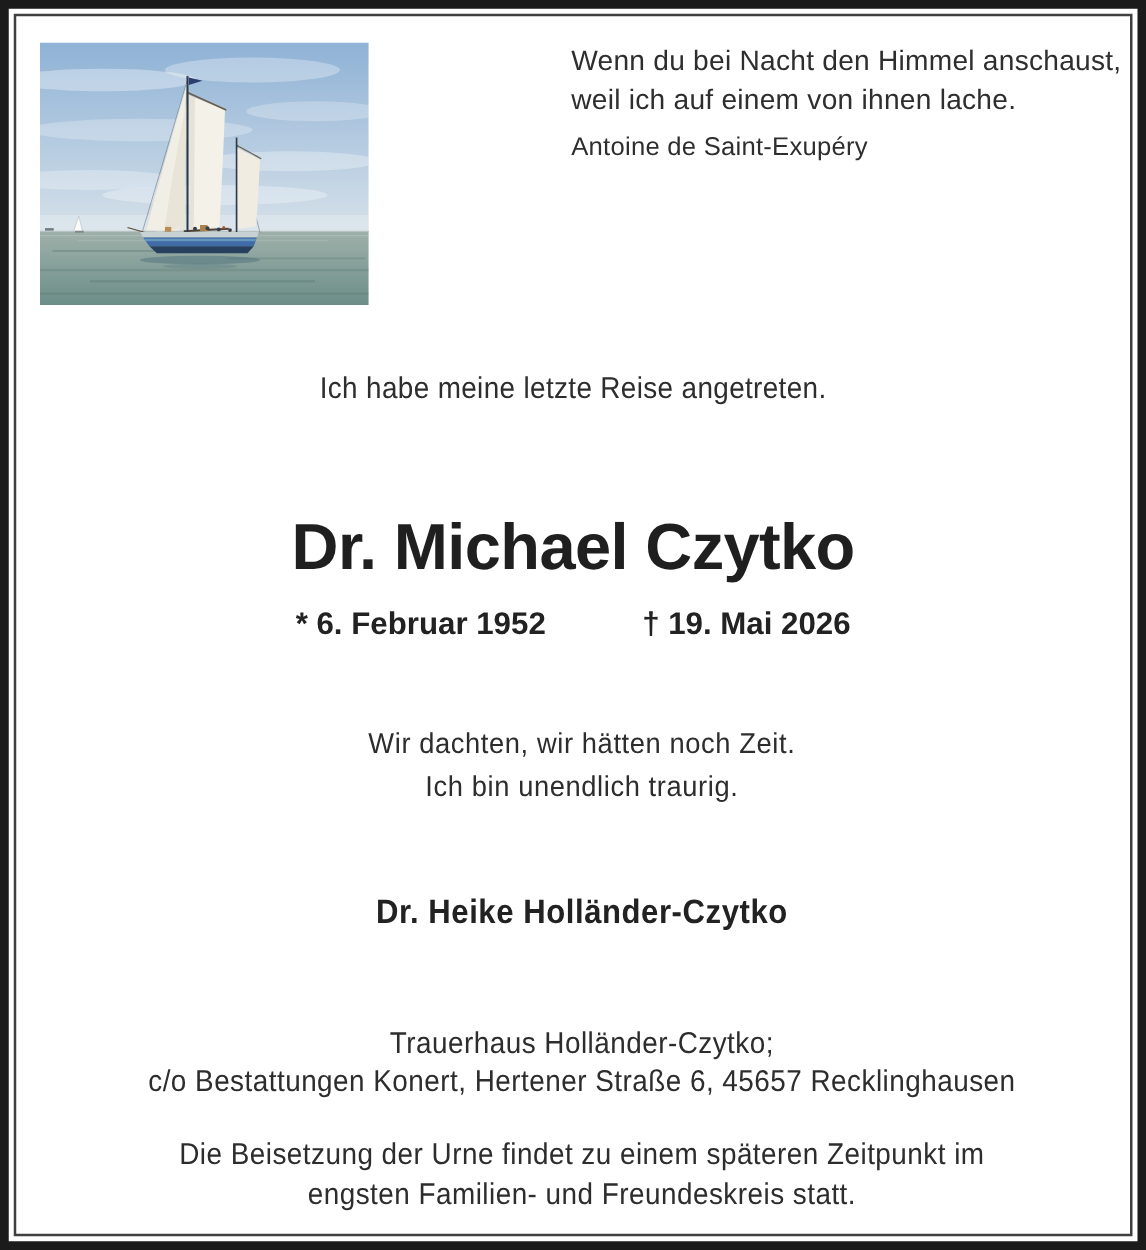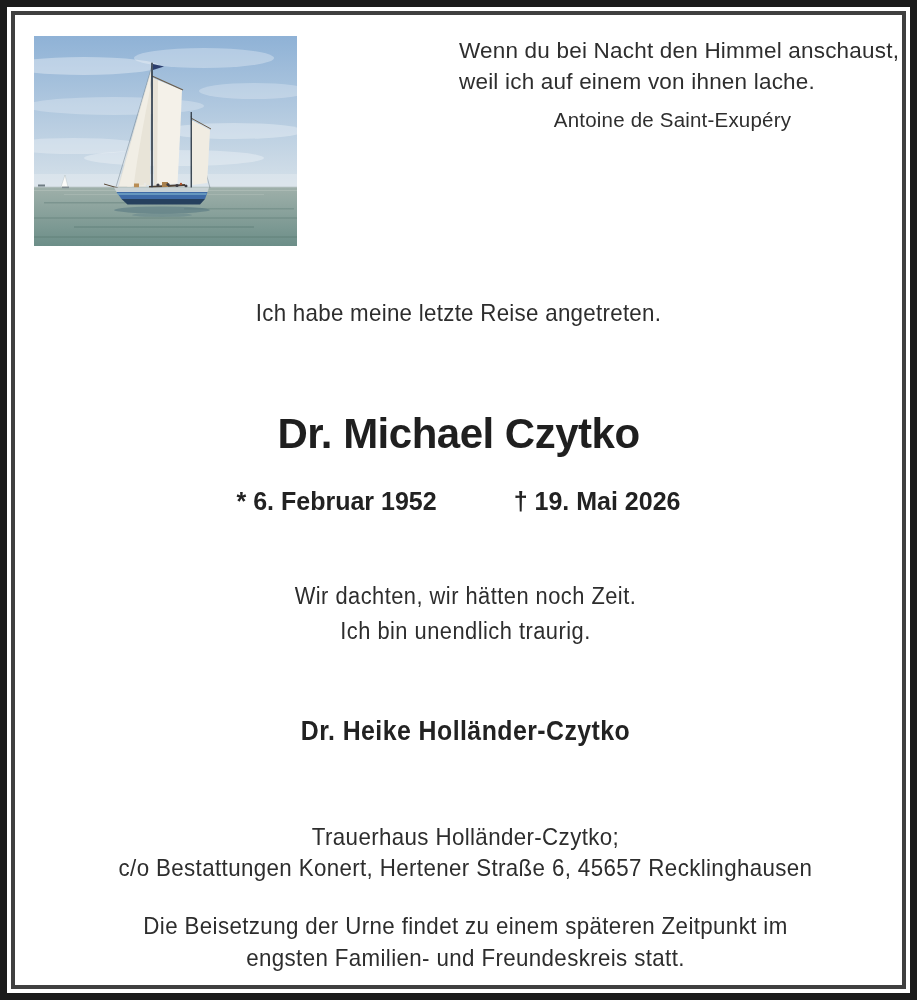--- a/index.html
+++ b/index.html
@@ -4,37 +4,37 @@
 <style>
   html,body { margin:0; padding:0; background:#ffffff; }
   .page {
     position:relative; width:917px; height:1000px; box-sizing:border-box;
     background:#1b1b1b; padding:7px;
     font-family:"Liberation Sans", sans-serif; color:#2d2d2d;
   }
   .gap { width:100%; height:100%; box-sizing:border-box; background:#ffffff; padding:4px; }
   .inner {
     width:100%; height:100%; box-sizing:border-box; position:relative;
-    border:4px solid #404040; background:#ffffff; overflow:hidden;
+    border:2px solid #404040; background:#ffffff; overflow:hidden;
   }
   .abs { position:absolute; }
   .photo { left:19px; top:21px; width:263px; height:210px; }
   .quote {
     left:444px; top:20px; width:427px;
     font-size:22.5px; line-height:31px; letter-spacing:0.2px; color:#2e2e2e;
   }
   .quote-line { white-space:nowrap; }
-  .quote-attribution { text-align:center; margin-top:7px; font-size:20.5px; }
+  .quote-attribution { text-align:left; margin-top:7px; font-size:20.5px; }
   .intro {
     left:0; right:0; top:284px; text-align:center;
     font-size:24px; letter-spacing:0.3px; transform:scaleX(0.93); white-space:nowrap;
   }
   .name {
     left:0; right:0; top:395px; text-align:center;
-    font-size:42px; font-weight:bold; letter-spacing:-0.5px; color:#1f1f1f; white-space:nowrap;
+    font-size:52px; font-weight:bold; letter-spacing:-0.5px; color:#1f1f1f; white-space:nowrap;
   }
   .dates { left:0; right:0; top:460px; }
   .dates-row {
     width:444px; margin:12px auto; display:flex; justify-content:space-between;
     font-size:25px; font-weight:bold; color:#222222; white-space:nowrap;
   }
   .message {
     left:14px; right:0; top:564px; text-align:center;
     font-size:23px; line-height:35px; letter-spacing:0.5px; transform:scaleX(0.95); white-space:nowrap;
   }

